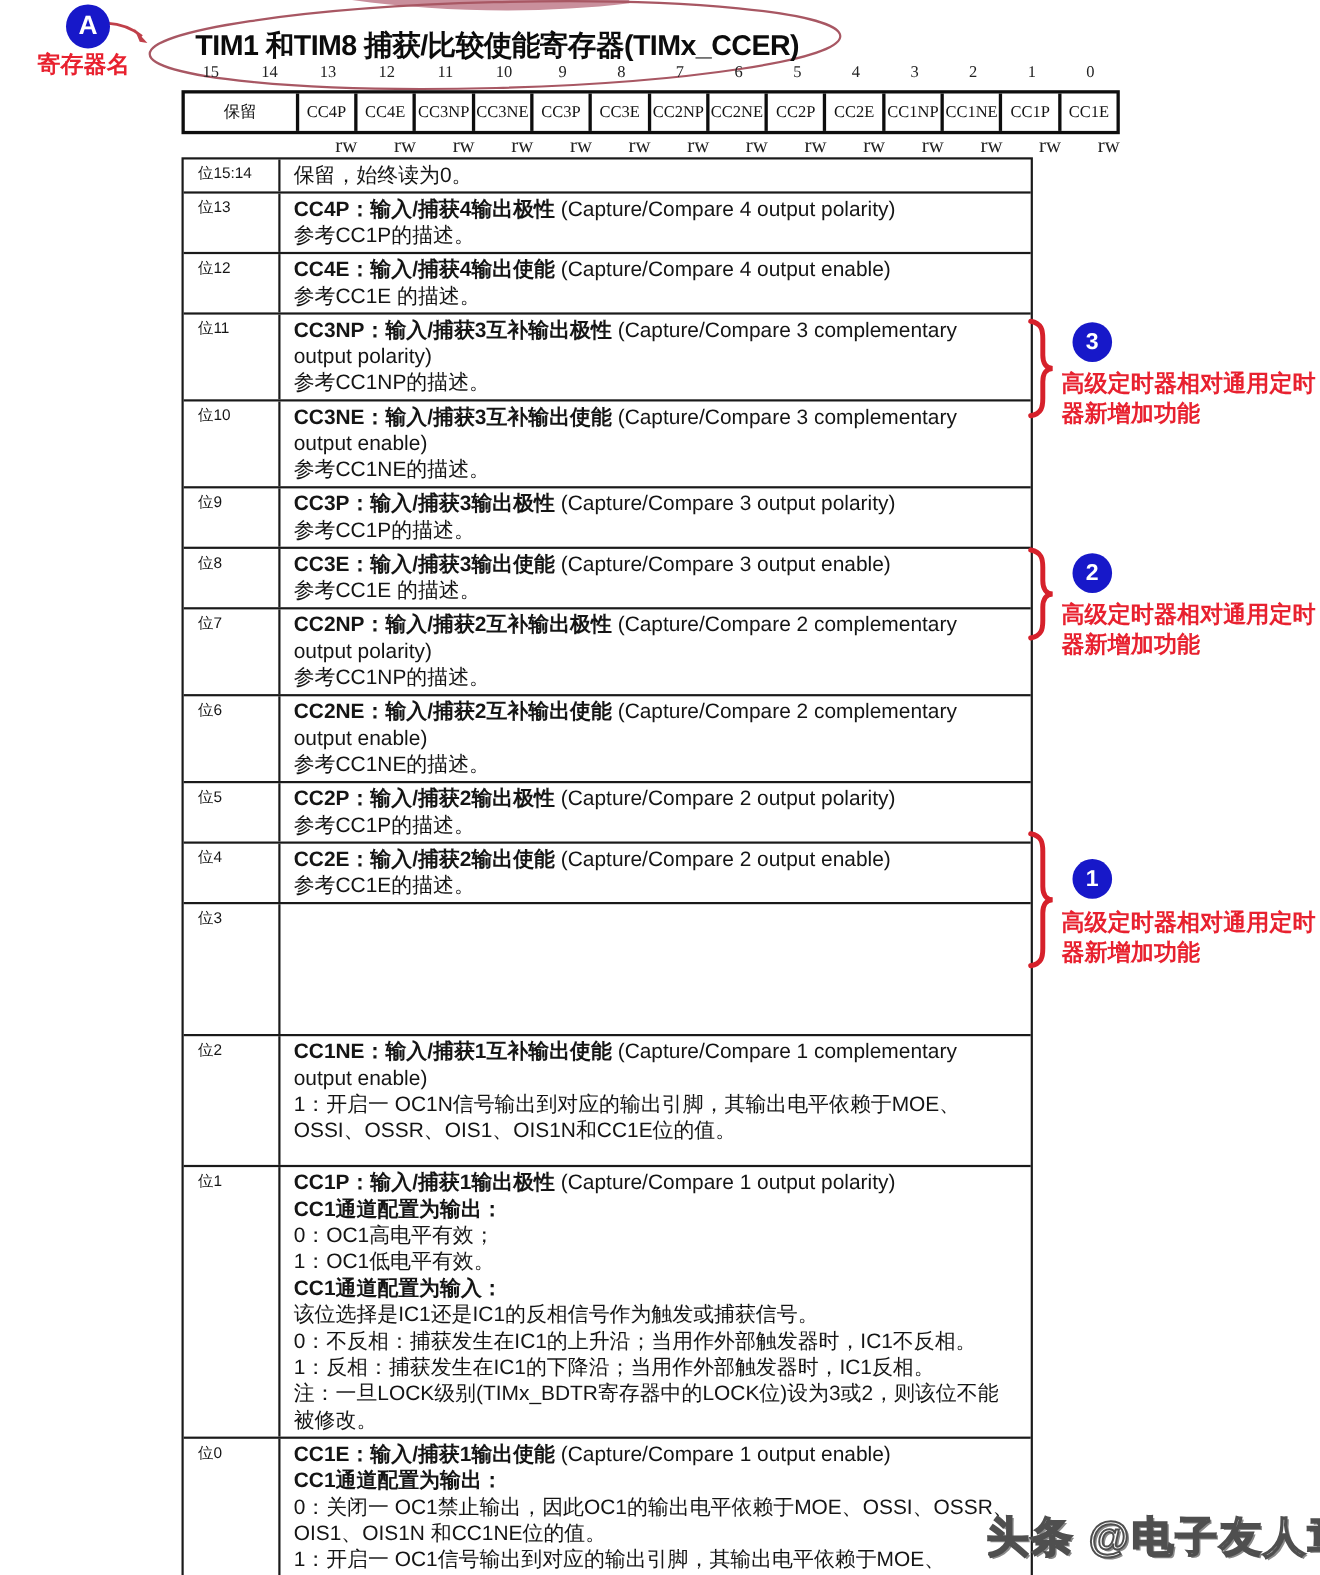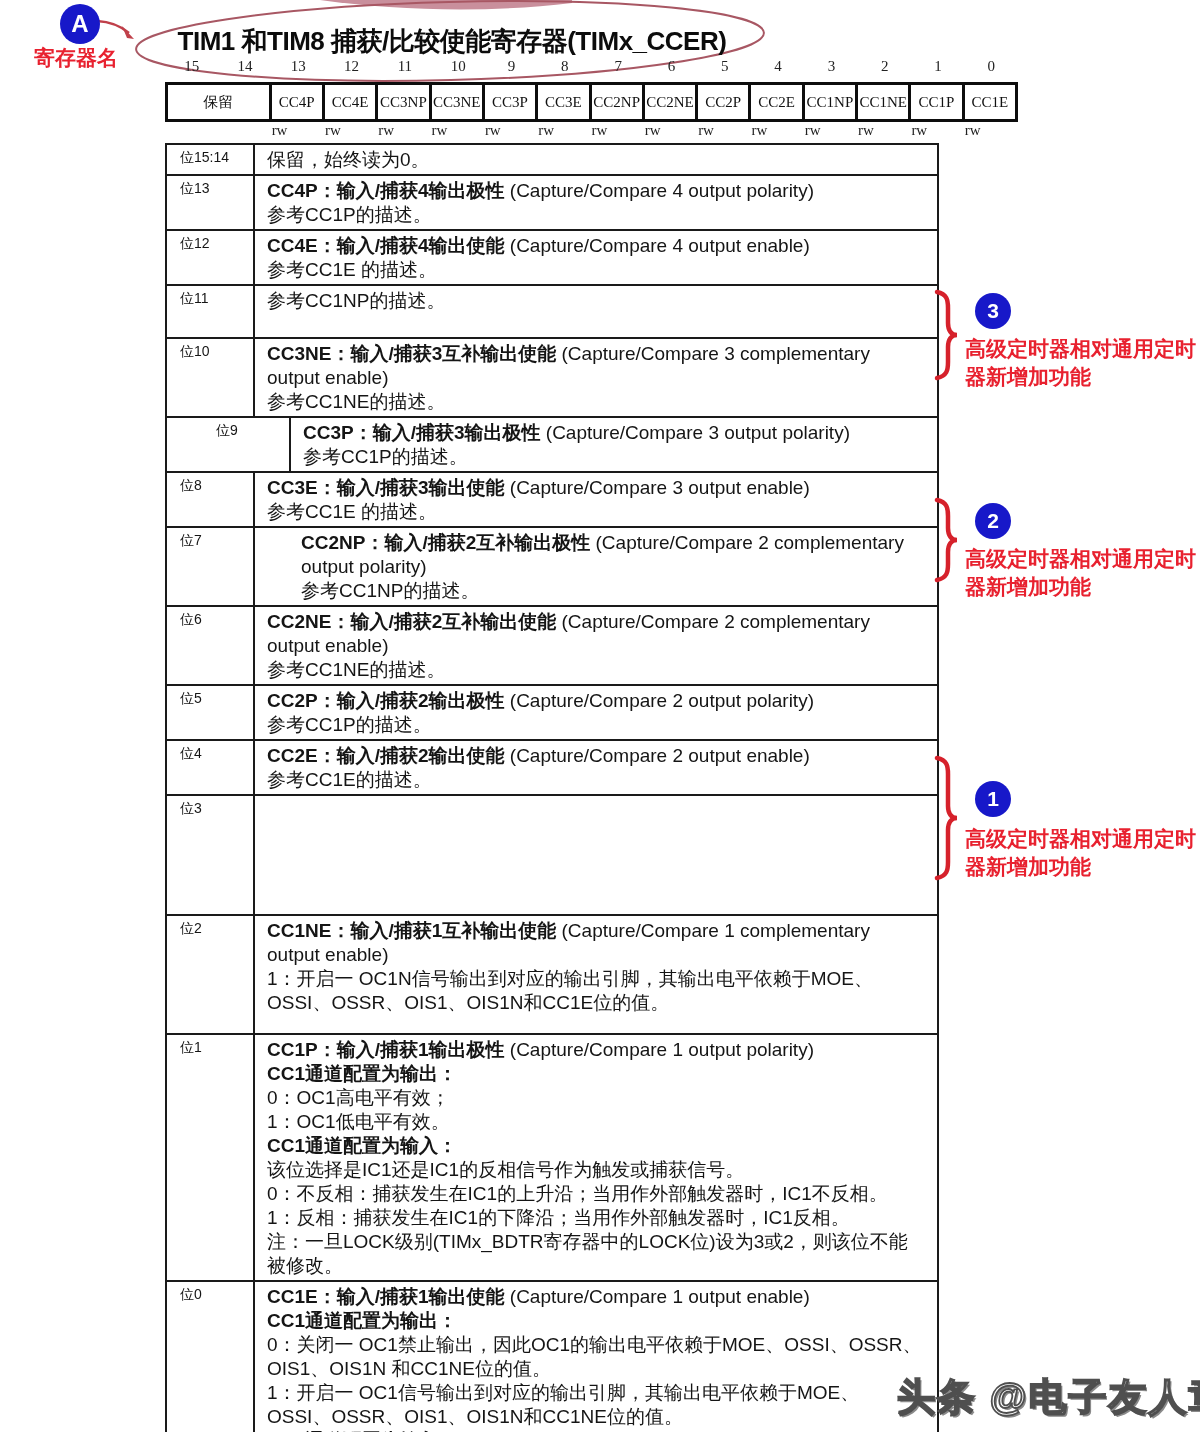--- a/index.html
+++ b/index.html
@@ -19,22 +19,22 @@
   .bitnum-row{position:absolute;left:165px;top:58px;width:853px;display:flex;}
   .bitnum{flex:1;text-align:center;font-family:"Liberation Serif","DejaVu Serif",serif;
     font-size:15px;color:#222;}
   .cell-row{position:absolute;left:165px;top:82px;width:853px;display:flex;
     border:3px solid #0d0d0d;box-sizing:border-box;background:#fff;}
   .bitcell{height:34px;line-height:34px;text-align:center;
     font-family:"Liberation Serif","DejaVu Serif",serif;font-size:15px;color:#111;
     border-left:3px solid #0d0d0d;box-sizing:border-box;overflow:hidden;}
   .bitcell.first{border-left:none;}
   .rw-row{position:absolute;left:165px;top:122px;width:853px;display:flex;}
-  .rwcell{text-align:left;font-family:"Liberation Serif","DejaVu Serif",serif;
-    font-size:15px;color:#222;}
+  .rwcell{text-align:right;font-family:"Liberation Serif","DejaVu Serif",serif;
+    font-size:19px;color:#222;}
 
   
   .desc-table{position:absolute;left:165px;top:143px;width:774px;
     border:2px solid #1a1a1a;box-sizing:border-box;background:#fff;}
   .desc-row{display:flex;border-bottom:2px solid #1a1a1a;box-sizing:border-box;}
   .desc-row:last-child{border-bottom:none;}
   .bitcol{width:88px;flex:0 0 88px;border-right:2px solid #1a1a1a;box-sizing:border-box;
     padding:4px 0 0 13px;font-size:14px;color:#151515;}
   .descol{flex:1;padding:3px 14px 2px 12px;font-size:19px;line-height:24px;color:#151515;}
   .descol .line{min-height:24px;}
@@ -139,45 +139,46 @@
       <div class="desc-row" style="min-height: 53px;">
         <div class="bitcol">位12</div>
         <div class="descol">
           <div class="line"><b>CC4E：输入/捕获4输出使能 </b>(Capture/Compare 4 output enable)</div>
           <div class="line">参考CC1E 的描述。</div>
         </div>
       </div>
       <div class="desc-row" style="min-height: 53px;">
         <div class="bitcol">位11</div>
         <div class="descol">
+          <div class="line"><b>CC3NP：输入/捕获3互补输出极性 </b>(Capture/Compare 3 complementary output polarity)</div>
           <div class="line">参考CC1NP的描述。</div>
         </div>
       </div>
       <div class="desc-row" style="min-height: 53px;">
         <div class="bitcol">位10</div>
         <div class="descol">
           <div class="line"><b>CC3NE：输入/捕获3互补输出使能 </b>(Capture/Compare 3 complementary output enable)</div>
           <div class="line">参考CC1NE的描述。</div>
         </div>
       </div>
-      <div class="desc-row" style="min-height: 53px; padding-left: 36px;">
+      <div class="desc-row" style="min-height: 53px;">
         <div class="bitcol">位9</div>
         <div class="descol">
           <div class="line"><b>CC3P：输入/捕获3输出极性 </b>(Capture/Compare 3 output polarity)</div>
           <div class="line">参考CC1P的描述。</div>
         </div>
       </div>
       <div class="desc-row" style="min-height: 53px;">
         <div class="bitcol">位8</div>
         <div class="descol">
           <div class="line"><b>CC3E：输入/捕获3输出使能 </b>(Capture/Compare 3 output enable)</div>
           <div class="line">参考CC1E 的描述。</div>
         </div>
       </div>
-      <div class="desc-row" style="min-height: 53px; gap: 34px;">
+      <div class="desc-row" style="min-height: 53px;">
         <div class="bitcol">位7</div>
         <div class="descol">
           <div class="line"><b>CC2NP：输入/捕获2互补输出极性 </b>(Capture/Compare 2 complementary output polarity)</div>
           <div class="line">参考CC1NP的描述。</div>
         </div>
       </div>
       <div class="desc-row" style="min-height: 53px;">
         <div class="bitcol">位6</div>
         <div class="descol">
           <div class="line"><b>CC2NE：输入/捕获2互补输出使能 </b>(Capture/Compare 2 complementary output enable)</div>

